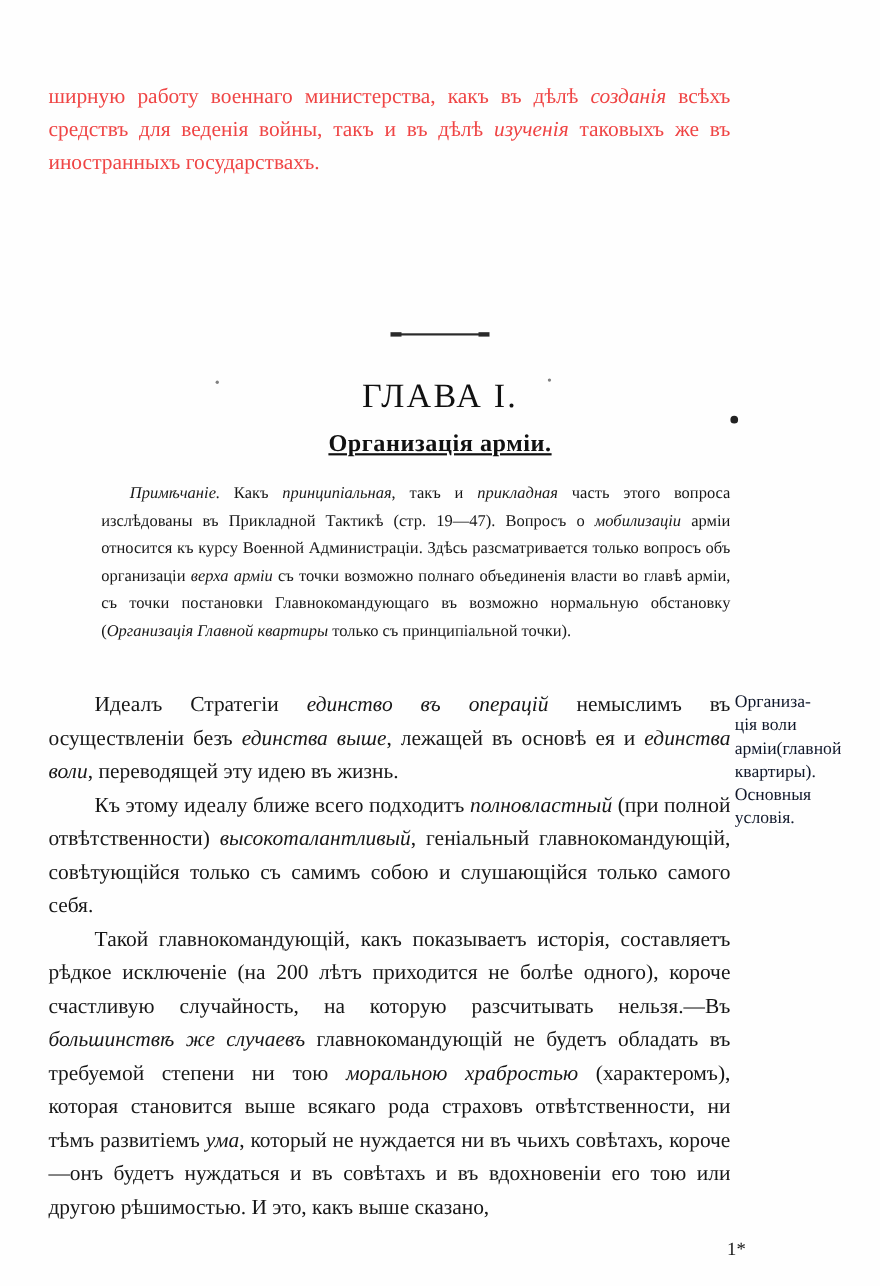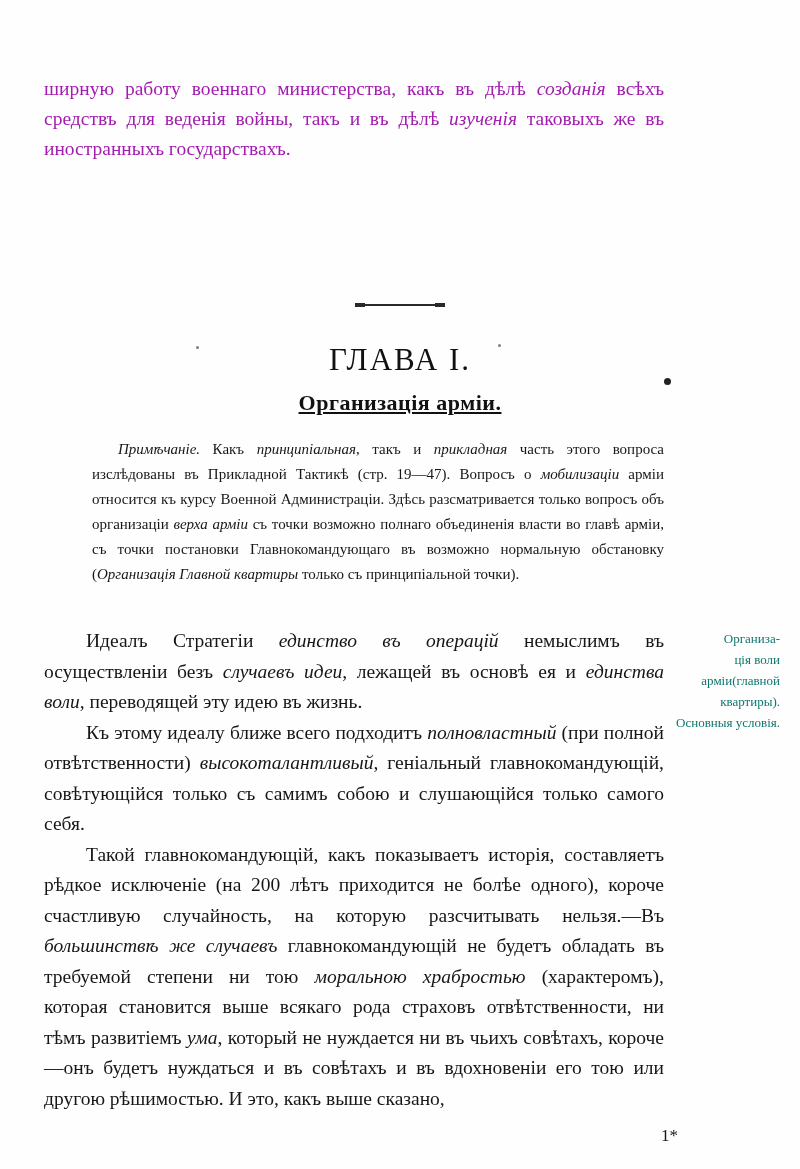--- a/index.html
+++ b/index.html
@@ -49,21 +49,21 @@
     left: 44px;
     top: 74px;
     width: 620px;
   }
   p.par {
     margin: 0 0 0 0;
     font-size: 19.5px;
     line-height: 30px;
     text-align: justify;
     text-justify: inter-word;
-    color: #a21caf;
+    color: #ef4444;
   }
   p.par + p.par { margin-top: 2px; }
   .indent { text-indent: 42px; }
 
   
   .divider {
     position: absolute;
     left: 0;
     top: 292px;
     width: 800px;
@@ -144,24 +144,24 @@
     text-align: justify;
     color: #161616;
   }
 
   
   .margin-note {
     position: absolute;
     left: 668px;
     top: 628px;
     width: 112px;
-    font-size: 13px;
+    font-size: 16px;
     line-height: 21px;
-    text-align: right;
-    color: #0f766e;
+    text-align: left;
+    color: #0f172a;
   }
   .margin-note div { white-space: normal; }
 
   
   .margin-dot {
     position: absolute;
     left: 664px;
     top: 378px;
     width: 7px;
     height: 7px;
@@ -209,21 +209,21 @@
   <div class="stray" style="left:498px; top:344px;"></div>
 
   <div class="note-block">
     <p class="lead">
       <i>Примѣчаніе.</i>
       <span>Какъ <i>принципіальная</i>, такъ и <i>прикладная</i> часть этого вопроса изслѣдованы въ Прикладной Тактикѣ (стр. 19—47). Вопросъ о <i>мобилизаціи</i> арміи относится къ курсу Военной Администраціи. Здѣсь разсматривается только вопросъ объ организаціи <i>верха арміи</i> съ точки возможно полнаго объединенія власти во главѣ арміи, съ точки постановки Главнокомандующаго въ возможно нормальную обстановку (<i>Организація Главной квартиры</i> только съ принципіальной точки).</span>
     </p>
   </div>
 
   <div class="body-lower">
-    <p class="indent">Идеалъ Стратегіи <i>единство въ операцій</i> немыслимъ въ осуществленіи безъ <i>случаевъ идеи</i>, лежащей въ основѣ ея и <i>единства воли</i>, переводящей эту идею въ жизнь.</p>
+    <p class="indent">Идеалъ Стратегіи <i>единство въ операцій</i> немыслимъ въ осуществленіи безъ <i>единства выше</i>, лежащей въ основѣ ея и <i>единства воли</i>, переводящей эту идею въ жизнь.</p>
     <p class="indent">Къ этому идеалу ближе всего подходитъ <i>полновластный</i> (при полной отвѣтственности) <i>высокоталантливый</i>, геніальный главнокомандующій, совѣтующійся только съ самимъ собою и слушающійся только самого себя.</p>
     <p class="indent">Такой главнокомандующій, какъ показываетъ исторія, составляетъ рѣдкое исключеніе (на 200 лѣтъ приходится не болѣе одного), короче счастливую случайность, на которую разсчитывать нельзя.—Въ <i>большинствѣ же случаевъ</i> главнокомандующій не будетъ обладать въ требуемой степени ни тою <i>моральною храбростью</i> (характеромъ), которая становится выше всякаго рода страховъ отвѣтственности, ни тѣмъ развитіемъ <i>ума</i>, который не нуждается ни въ чьихъ совѣтахъ, короче—онъ будетъ нуждаться и въ совѣтахъ и въ вдохновеніи его тою или другою рѣшимостью. И это, какъ выше сказано,</p>
   </div>
 
   <div class="margin-note">
     <div>Организа-</div>
     <div>ція воли</div>
     <div>арміи(главной квартиры). Основныя условія.</div>
   </div>
 

